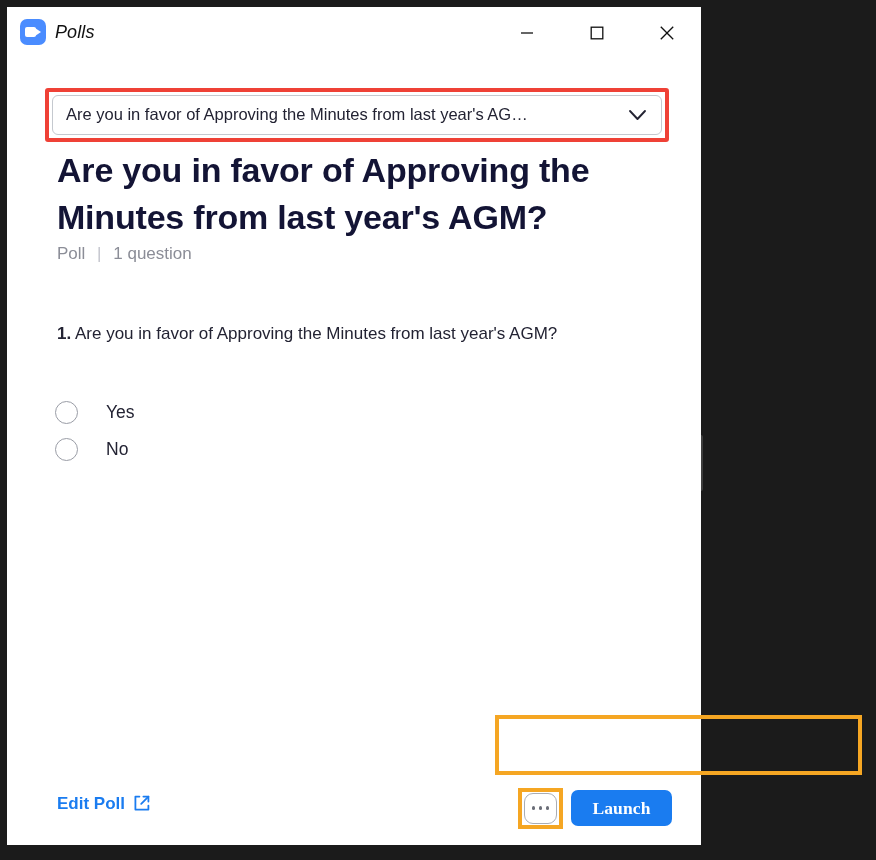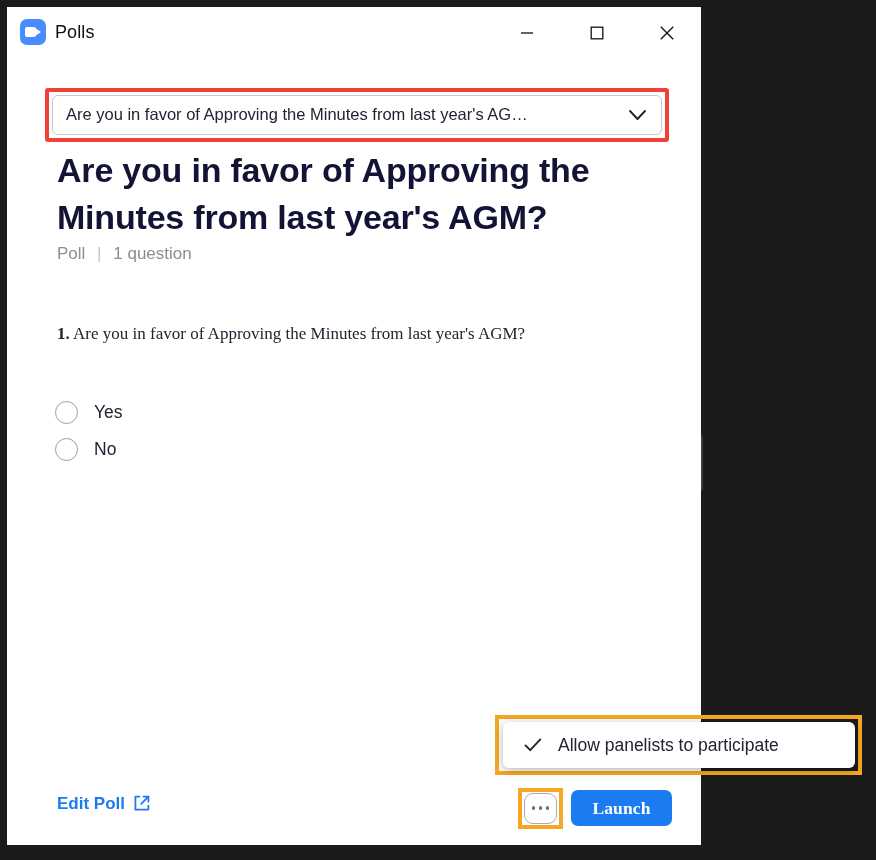--- a/index.html
+++ b/index.html
@@ -42,20 +42,21 @@
     overflow: visible;
   }
 
   
   #title-bar {
     position: absolute;
     left: 0; top: 0;
     width: 694px;
     height: 52px;
     background: #ffffff;
+    font-style: italic;
   }
   #zoom-logo {
     position: absolute;
     left: 13px;
     top: 12px;
     width: 26px;
     height: 26px;
     background: #4a8cff;
     border-radius: 7px;
   }
@@ -157,21 +158,20 @@
     display: inline-block;
     margin: 0 7px;
     color: #c2c4cc;
   }
 
   #question-block {
     position: absolute;
     left: 50px;
     top: 314px;
     width: 615px;
-    font-family: Liberation Serif, serif;
   }
   #question-text {
     font-size: 17px;
     color: #232333;
     line-height: 25px;
   }
   #question-number {
     font-weight: bold;
     color: #232333;
   }
@@ -196,21 +196,21 @@
   #option-1 { top: 431px; }
   .option-radio {
     width: 23px;
     height: 23px;
     border: 1.6px solid #9a9da6;
     border-radius: 50%;
     background: #ffffff;
     box-sizing: border-box;
   }
   .option-label {
-    margin-left: 16px;
+    margin-left: 28px;
     font-size: 17.5px;
     color: #232333;
   }
 
   
   #edit-poll-link {
     position: absolute;
     left: 50px;
     top: 787px;
     display: flex;
@@ -394,20 +394,14 @@
         <i></i>
       </span>
     </div>
 
     <div id="launch-button">Launch</div>
 
   </div>
 
   <div id="panelist-menu-highlight"></div>
 
-  <div id="panelist-menu">
-    <svg id="panelist-menu-check" width="18" height="16" viewBox="0 0 18 16">
-      <polyline points="1.5,8.4 6.2,13.2 16.3,2.4" fill="none" stroke="#232333" stroke-width="1.9" stroke-linecap="round" stroke-linejoin="round"></polyline>
-    </svg>
-    <span id="panelist-menu-label">Allow panelists to participate</span>
-  </div>
 
 </div>
 
 </body></html>

